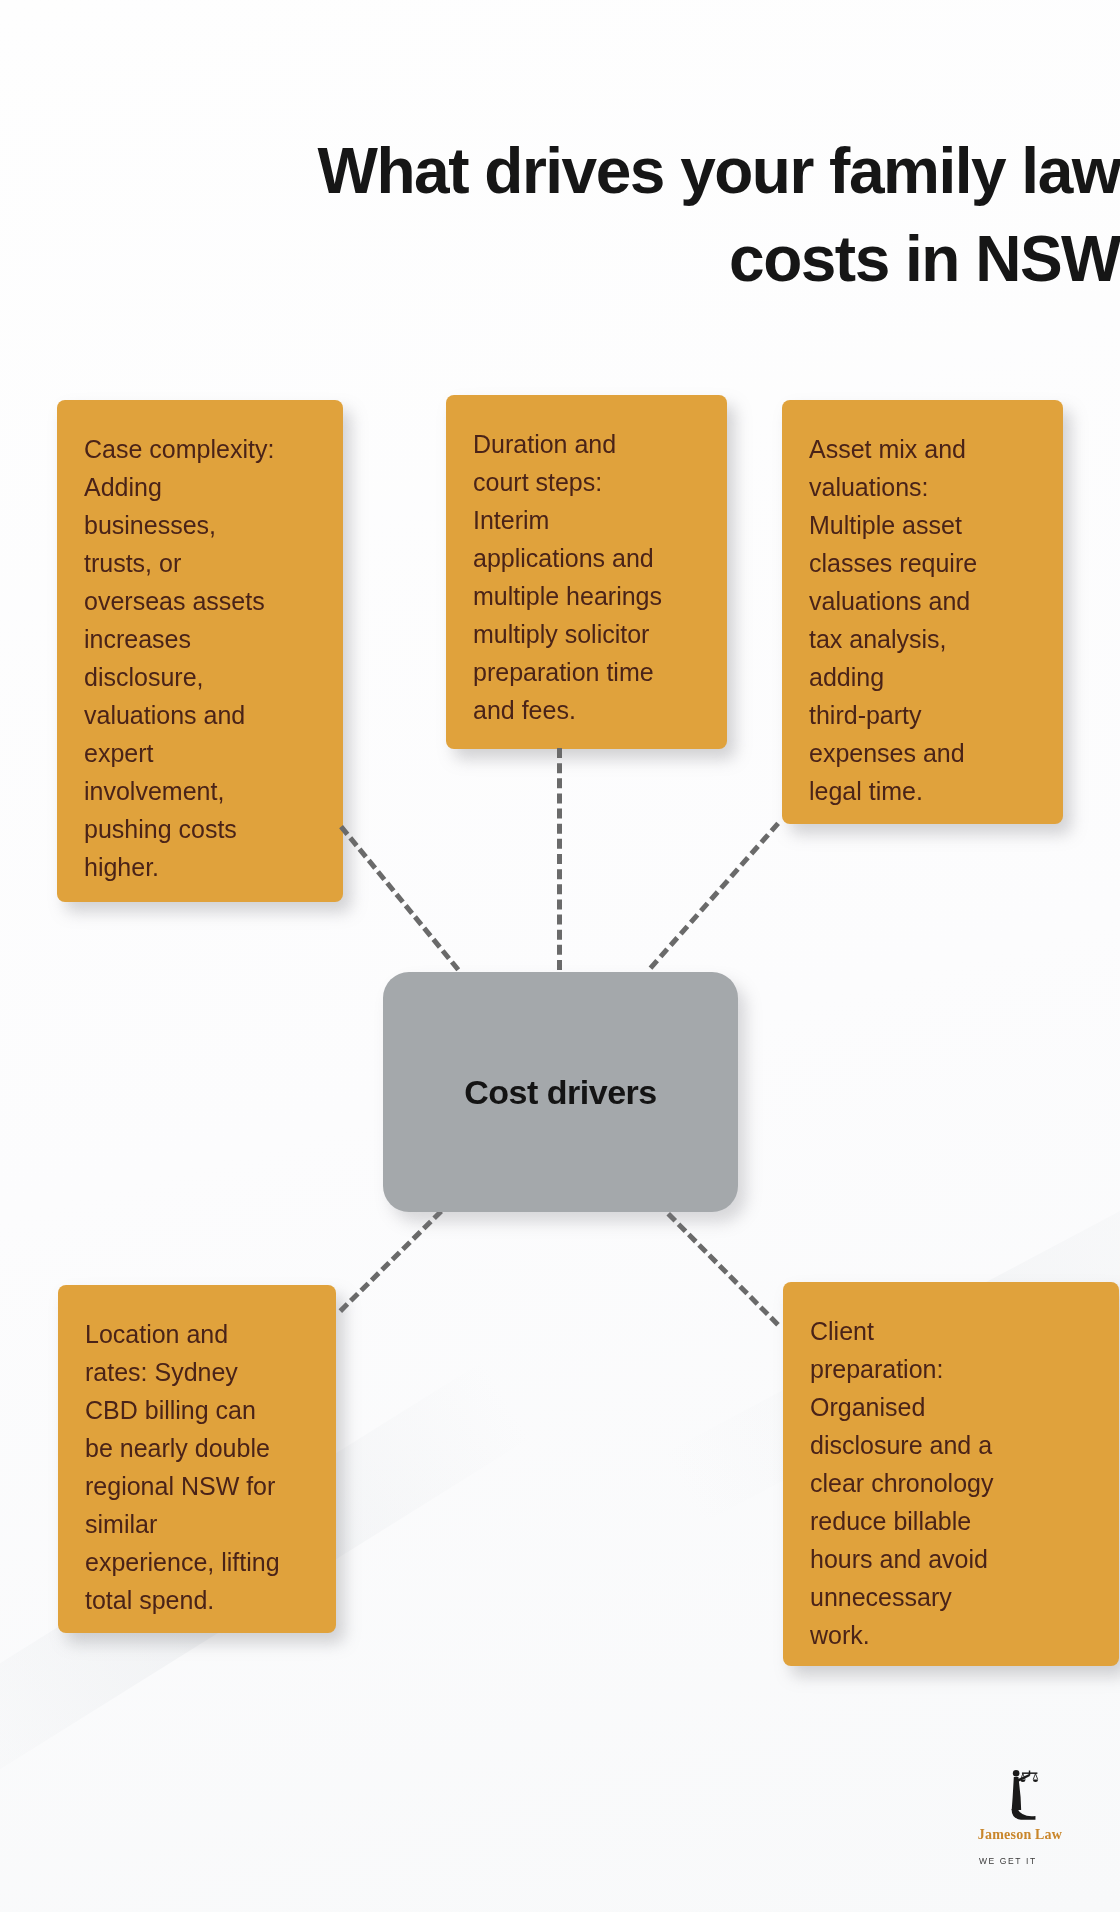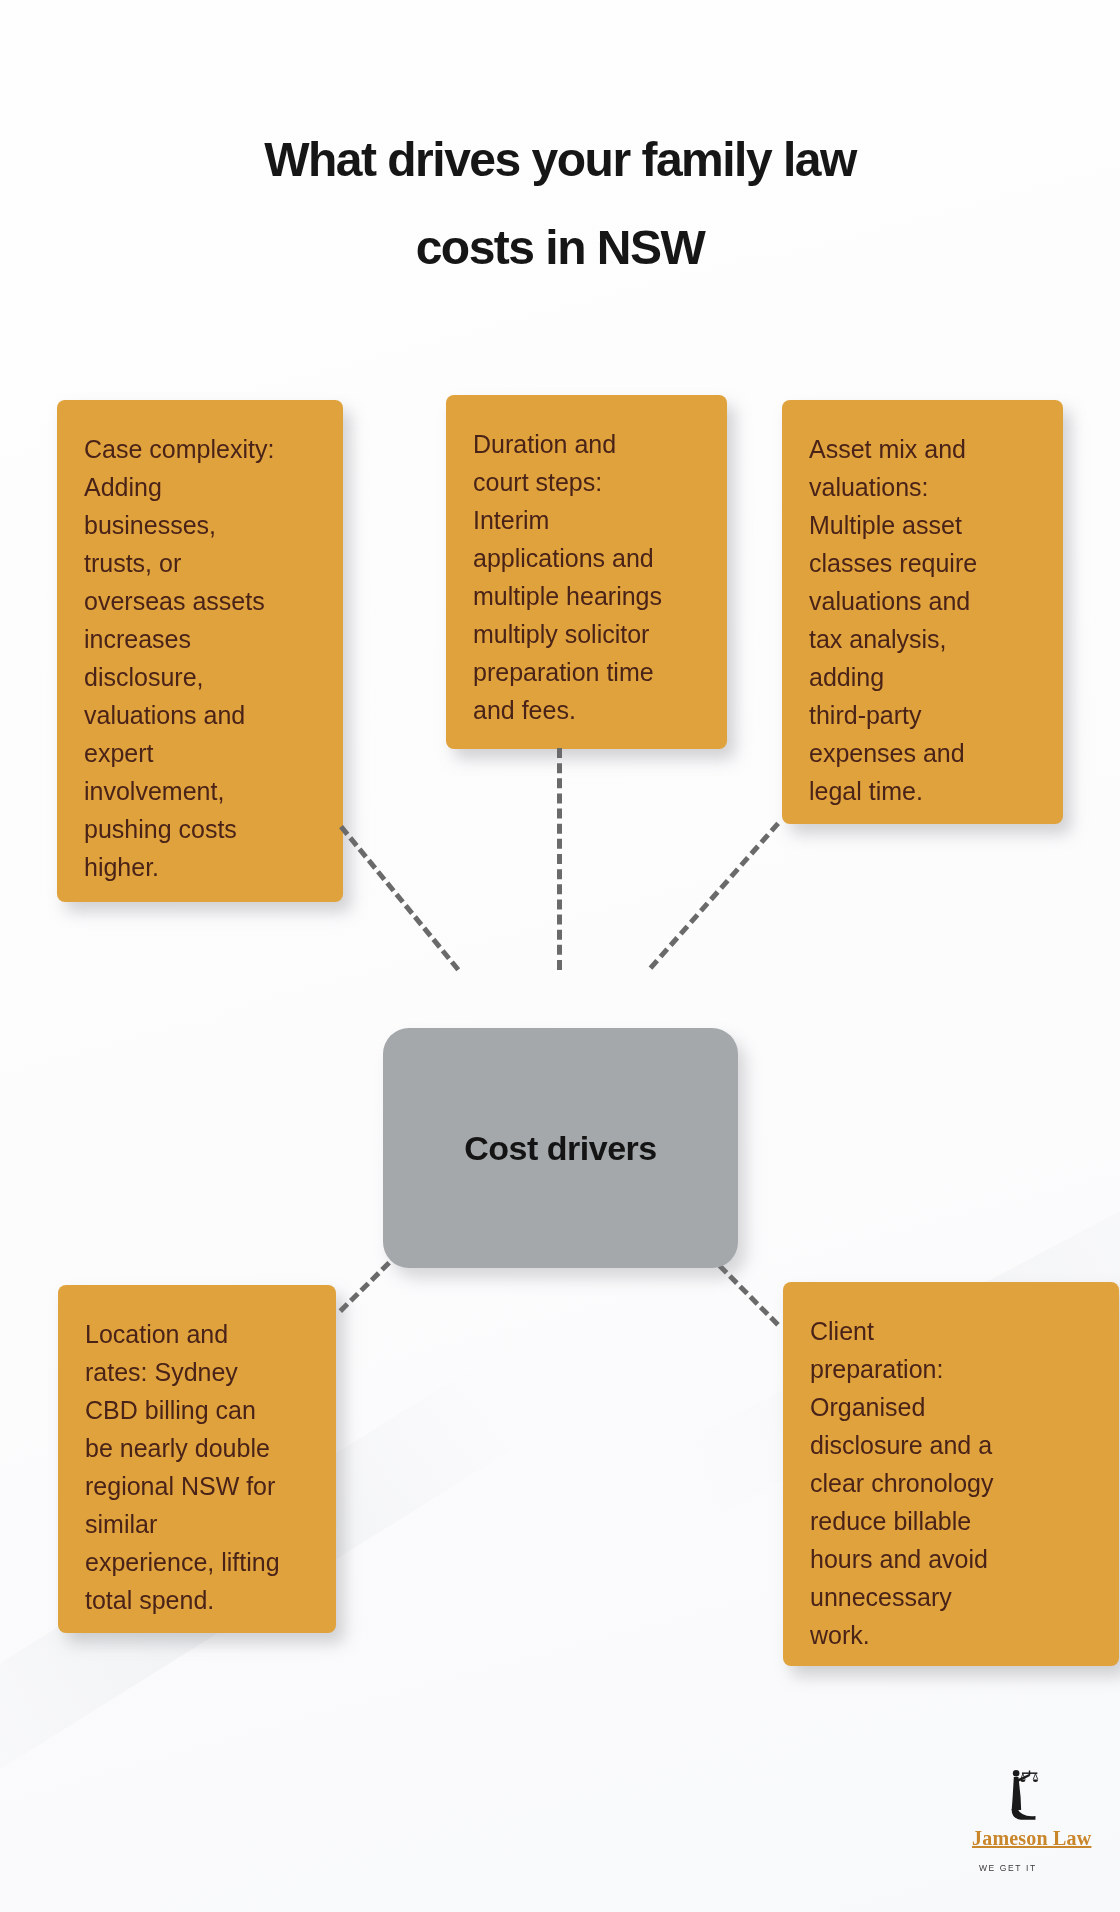--- a/index.html
+++ b/index.html
@@ -25,22 +25,22 @@
   .streak{
     position:absolute;
     background:linear-gradient(90deg, rgba(228,231,234,0) 0%, rgba(228,231,234,0.45) 50%, rgba(228,231,234,0) 100%);
     pointer-events:none;
   }
   .streak.s1{left:-140px;top:1540px;width:700px;height:90px;transform:rotate(-32deg);}
   .streak.s2{left:640px;top:1280px;width:720px;height:80px;transform:rotate(-28deg);opacity:.6;}
   .title{
     position:absolute;
     left:0;top:84px;width:100%;
-    text-align:center;
-    font-size:48px;
+    text-align:right;
+    font-size:64px;
     font-weight:bold;
     letter-spacing:-1.5px;
     line-height:88px;
     color:var(--title-color);
     white-space:pre-line;
   }
   .node{
     position:absolute;
     box-sizing:border-box;
     background:var(--node-fill);
@@ -52,21 +52,21 @@
     box-shadow:8px 10px 16px rgba(130,130,135,0.35);
   }
   .node .node-text{white-space:pre-line;}
   .node.n1{left:57px;  top:400px; width:286px; height:502px;}
   .node.n2{left:420px; top:395px; width:281px; height:354px;margin-left:26px;}
   .node.n3{left:782px; top:400px; width:281px; height:424px;}
   .node.n4{left:58px;  top:1285px;width:278px; height:348px;}
   .node.n5{left:783px; top:1282px;width:336px; height:384px;}
   .center-node{
     position:absolute;
-    left:383px;top:1028px;width:355px;height:240px;
+    left:383px;top:972px;width:355px;height:240px;
     background:var(--center-fill);
     border-radius:26px;
     display:flex;align-items:center;justify-content:center;
     box-shadow:8px 10px 16px rgba(130,130,135,0.30);
   }
   .center-node .center-label{
     font-size:34px;font-weight:bold;color:var(--center-text);letter-spacing:-0.5px;
   }
   .dash{
     position:absolute;
@@ -82,25 +82,24 @@
   .dash.d5{left:670px;top:1212px;width:156px;transform:rotate(45.3deg);}
   .logo{
     position:absolute;
     left:972px;top:1768px;width:96px;
     text-align:center;
   }
   .logo .logo-figure{display:block;margin:0 auto 1px auto;}
   .logo .logo-name{
     font-family:"Liberation Serif", serif;
     font-weight:bold;
-    font-size:20px;
+    font-size:14px;
     color:var(--logo-gold);
     letter-spacing:0.2px;
     white-space:nowrap;
-    text-decoration:underline;
   }
   .logo .logo-tagline{
     font-size:8.5px;
     color:var(--logo-dark);
     letter-spacing:1.6px;
     text-align:left;
     padding-left:7px;
     margin-top:13px;
     white-space:nowrap;
   }

